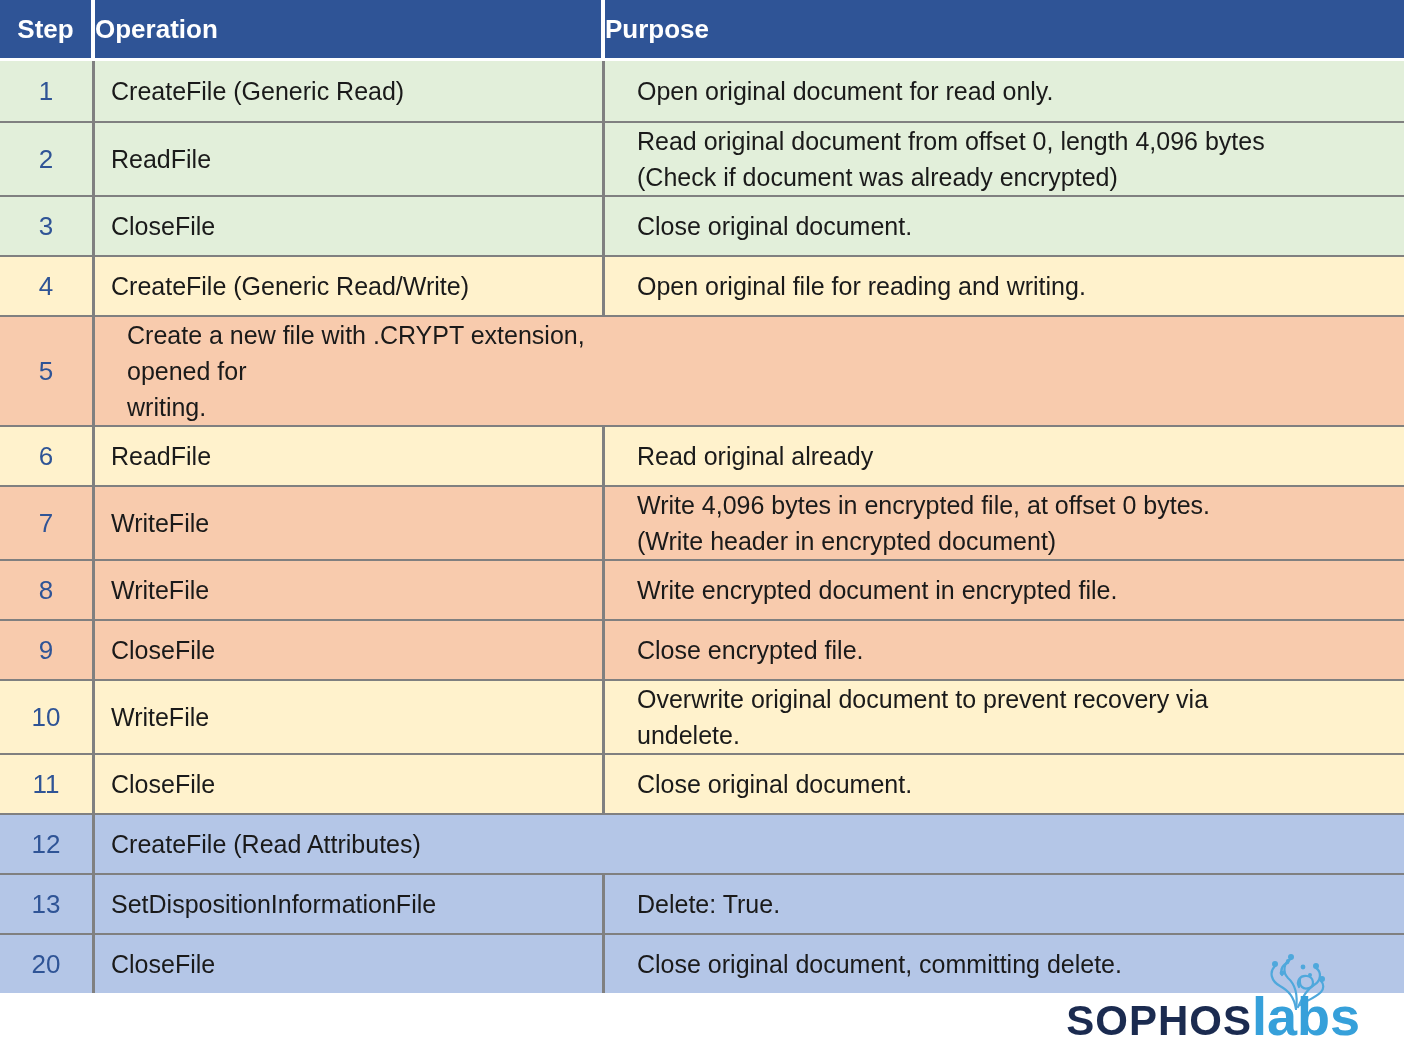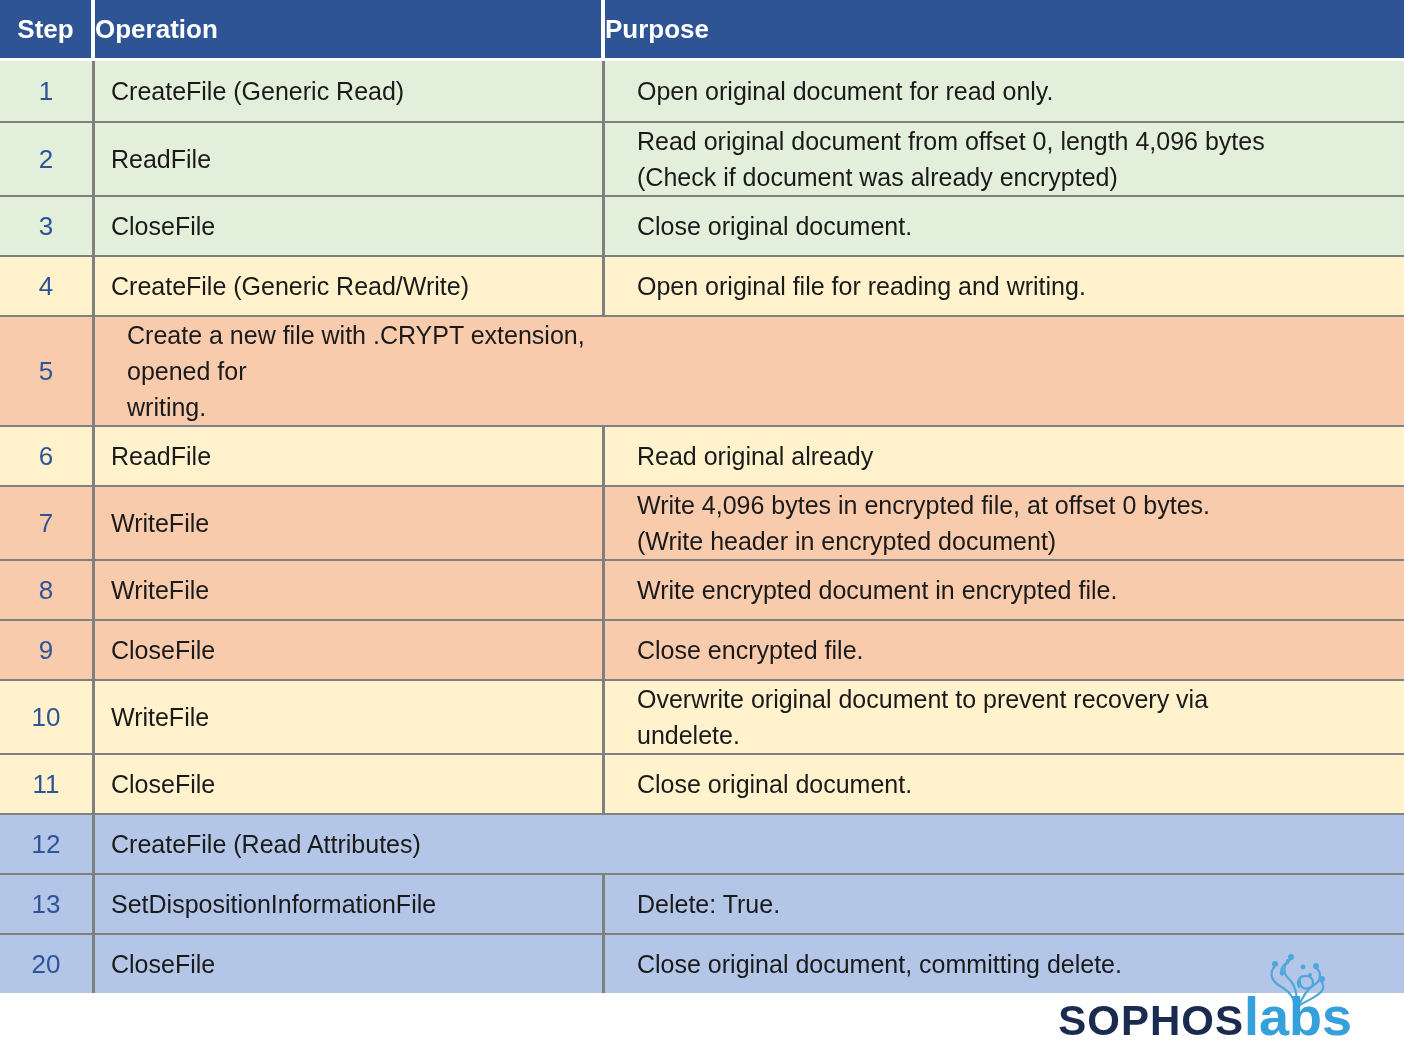--- a/index.html
+++ b/index.html
@@ -45,21 +45,21 @@
     justify-content:center;padding:5px 0;
     color:var(--step-number,#2F5496);
     font-size:26px;
   }
   .cell.purpose{white-space:pre-line;margin-left:16px;}
   .row-green{background:var(--row-green,#E2EFDA);}
   .row-yellow{background:var(--row-yellow,#FFF2CC);}
   .row-orange{background:var(--row-orange,#F8CBAD);}
   .row-blue{background:var(--row-blue,#B4C6E7);}
   .logo{
-    position:absolute;right:52px;bottom:6px;
+    position:absolute;right:44px;bottom:6px;
     display:flex;align-items:baseline;
     z-index:3;
   }
   .logo-brand{
     font-size:42px;font-weight:700;letter-spacing:1px;
     color:var(--logo-brand,#1B2B50);
   }
   .logo-suffix{
     font-size:54px;font-weight:700;letter-spacing:0px;
     color:var(--logo-suffix,#36A0DA);

